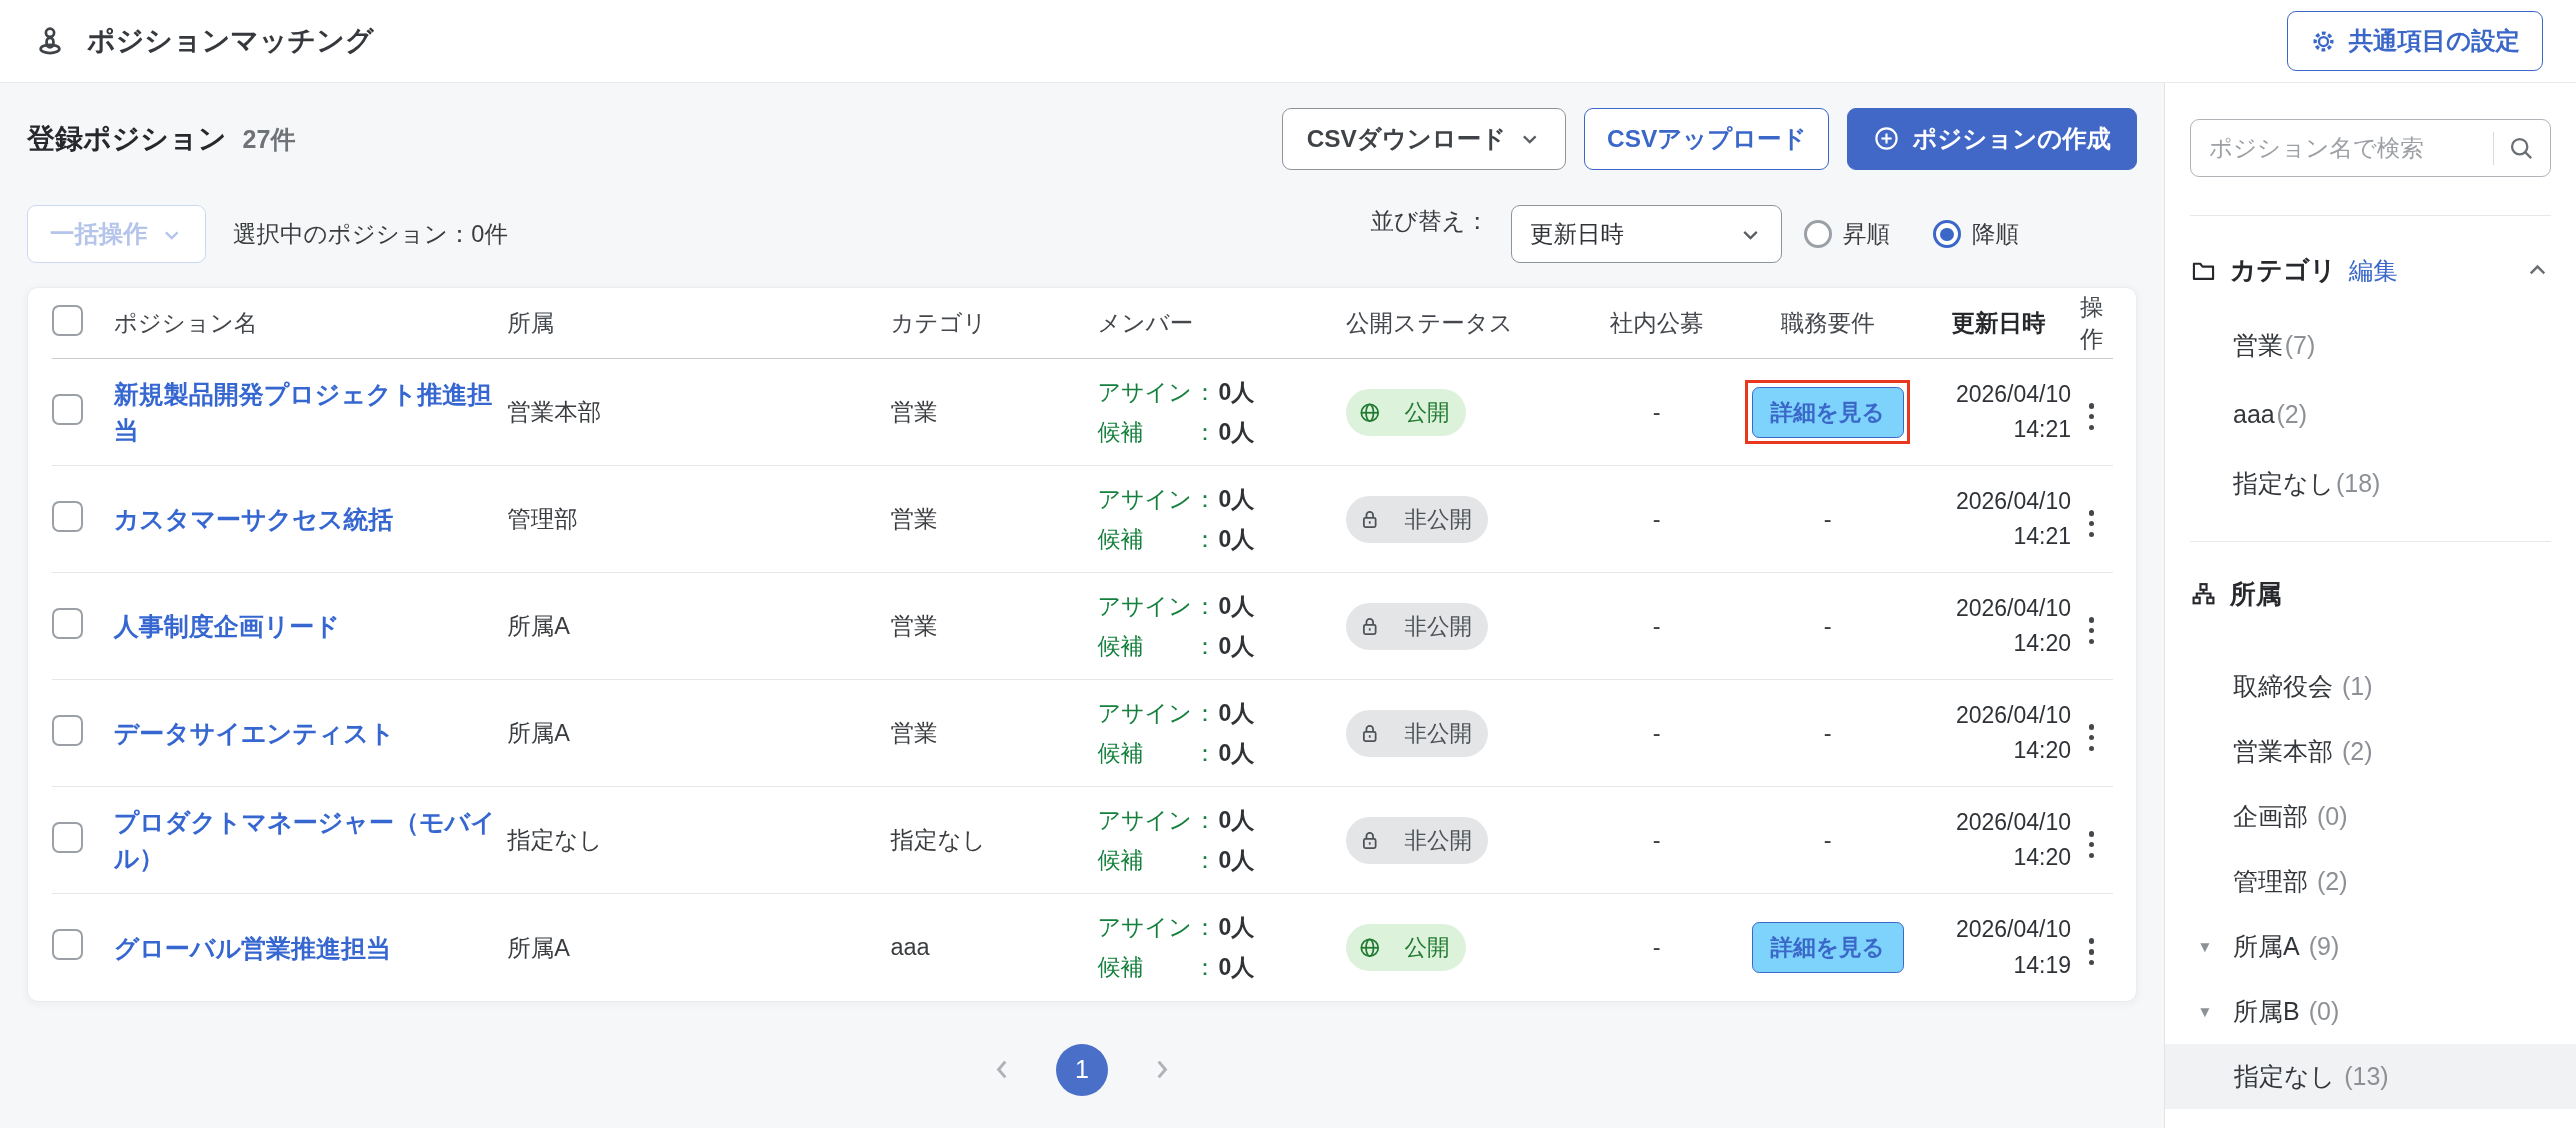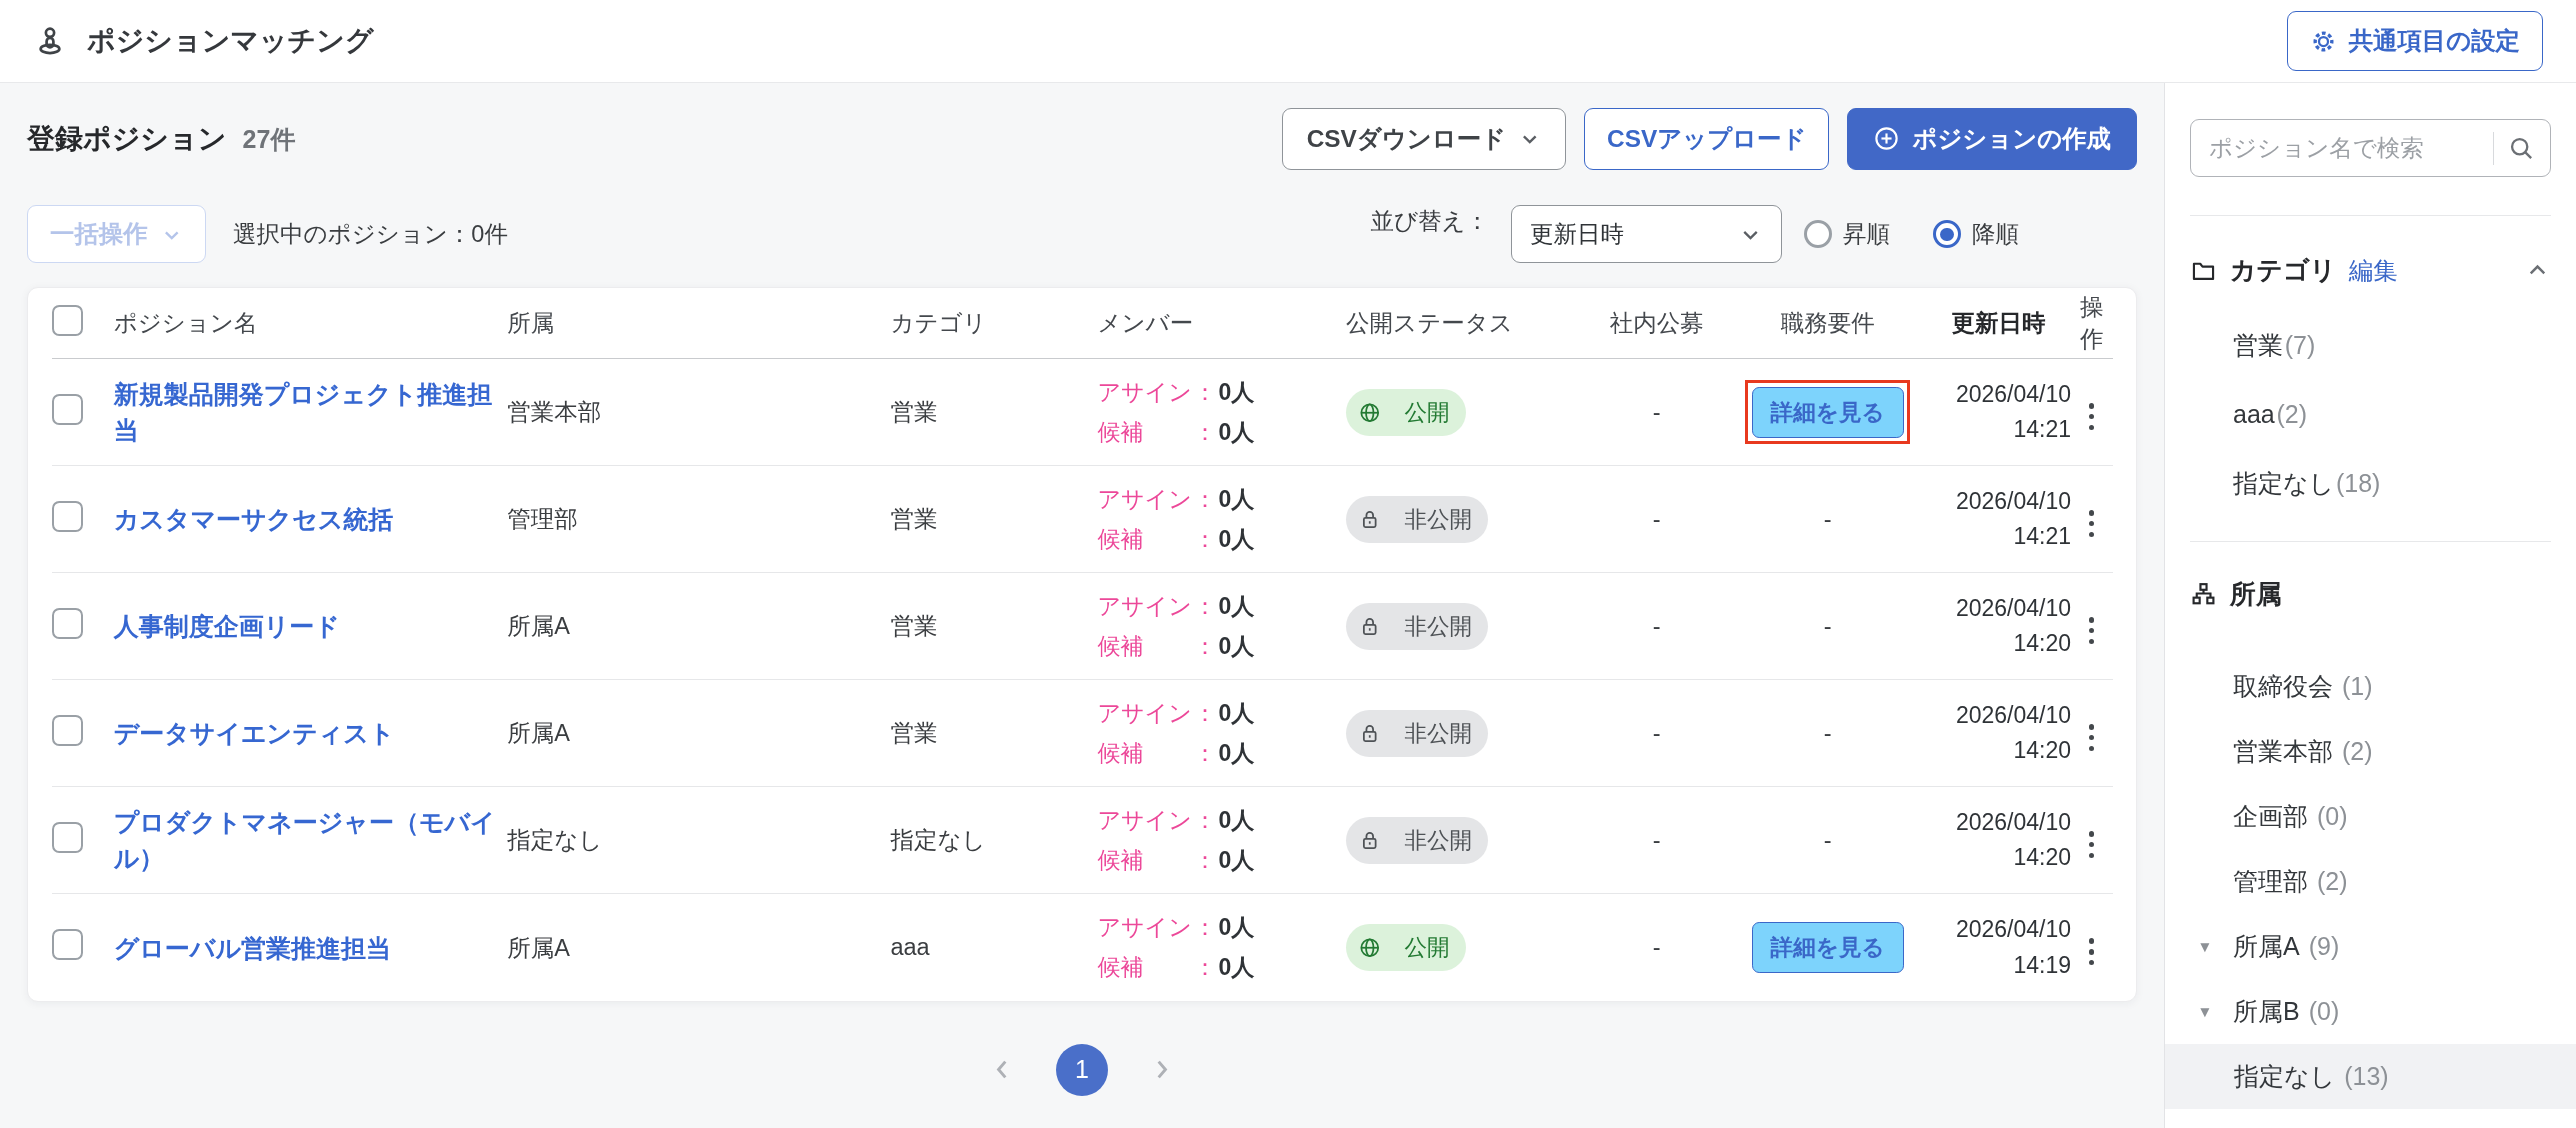--- a/index.html
+++ b/index.html
@@ -59,21 +59,21 @@
   col.c-req{width:9.5%} col.c-date{width:7%} col.c-ops{width:2%}
   thead th { height:71px; font-size:23.5px; font-weight:normal; color:#44484d; text-align:left;
              border-bottom:1.8px solid #c9cbce; vertical-align:middle; }
   thead th.center { text-align:center; }
   thead th.bold { font-weight:bold; color:#26282b; }
   tbody td { height:107px; vertical-align:middle; font-size:23.5px; color:#3a3d40; }
   tbody tr + tr td { border-top:0.9px solid #e6e7e9; }
   .checkbox { width:31px; height:31px; border:2.7px solid #9aa0a6; border-radius:7.2px; background:#fff; display:inline-block; cursor:pointer; }
   .pos-link { font-size:25px; font-weight:bold; color:#3667d1; text-decoration:none; line-height:1.45; cursor:pointer; display:inline-block; }
   .member { display:grid; grid-template-columns:96px 25px auto; row-gap:9px; font-size:23px; }
-  .m-label, .m-colon { color:#ec4899; }
+  .m-label, .m-colon { color:#15803d; }
   .m-val { color:#2f3337; font-weight:bold; }
   .pill { display:inline-flex; align-items:center; gap:23px; border-radius:904px; padding:8.1px 16.3px 8.1px 11.8px; font-size:22.6px; }
   .pill-public { background:#dcf2db; color:#237a33; }
   .pill-private { background:#e4e5e7; color:#4e5256; }
   td.center { text-align:center; }
   .req-btn { display:inline-flex; align-items:center; justify-content:center; border:1.8px solid #3a67c8; color:#3a67c8;
              background:#7dd3fc; font-size:22.6px; font-weight:bold; border-radius:7.2px; height:51px; padding:0 18px; cursor:pointer; white-space:nowrap; }
   .req-highlight { display:inline-block; border:3.6px solid #e8391f; padding:3.6px; }
   .date-cell { text-align:right; font-size:23px; line-height:1.55; color:#2f3337; }
   .kebab { display:inline-flex; flex-direction:column; gap:5.4px; padding:7.2px; cursor:pointer; }

